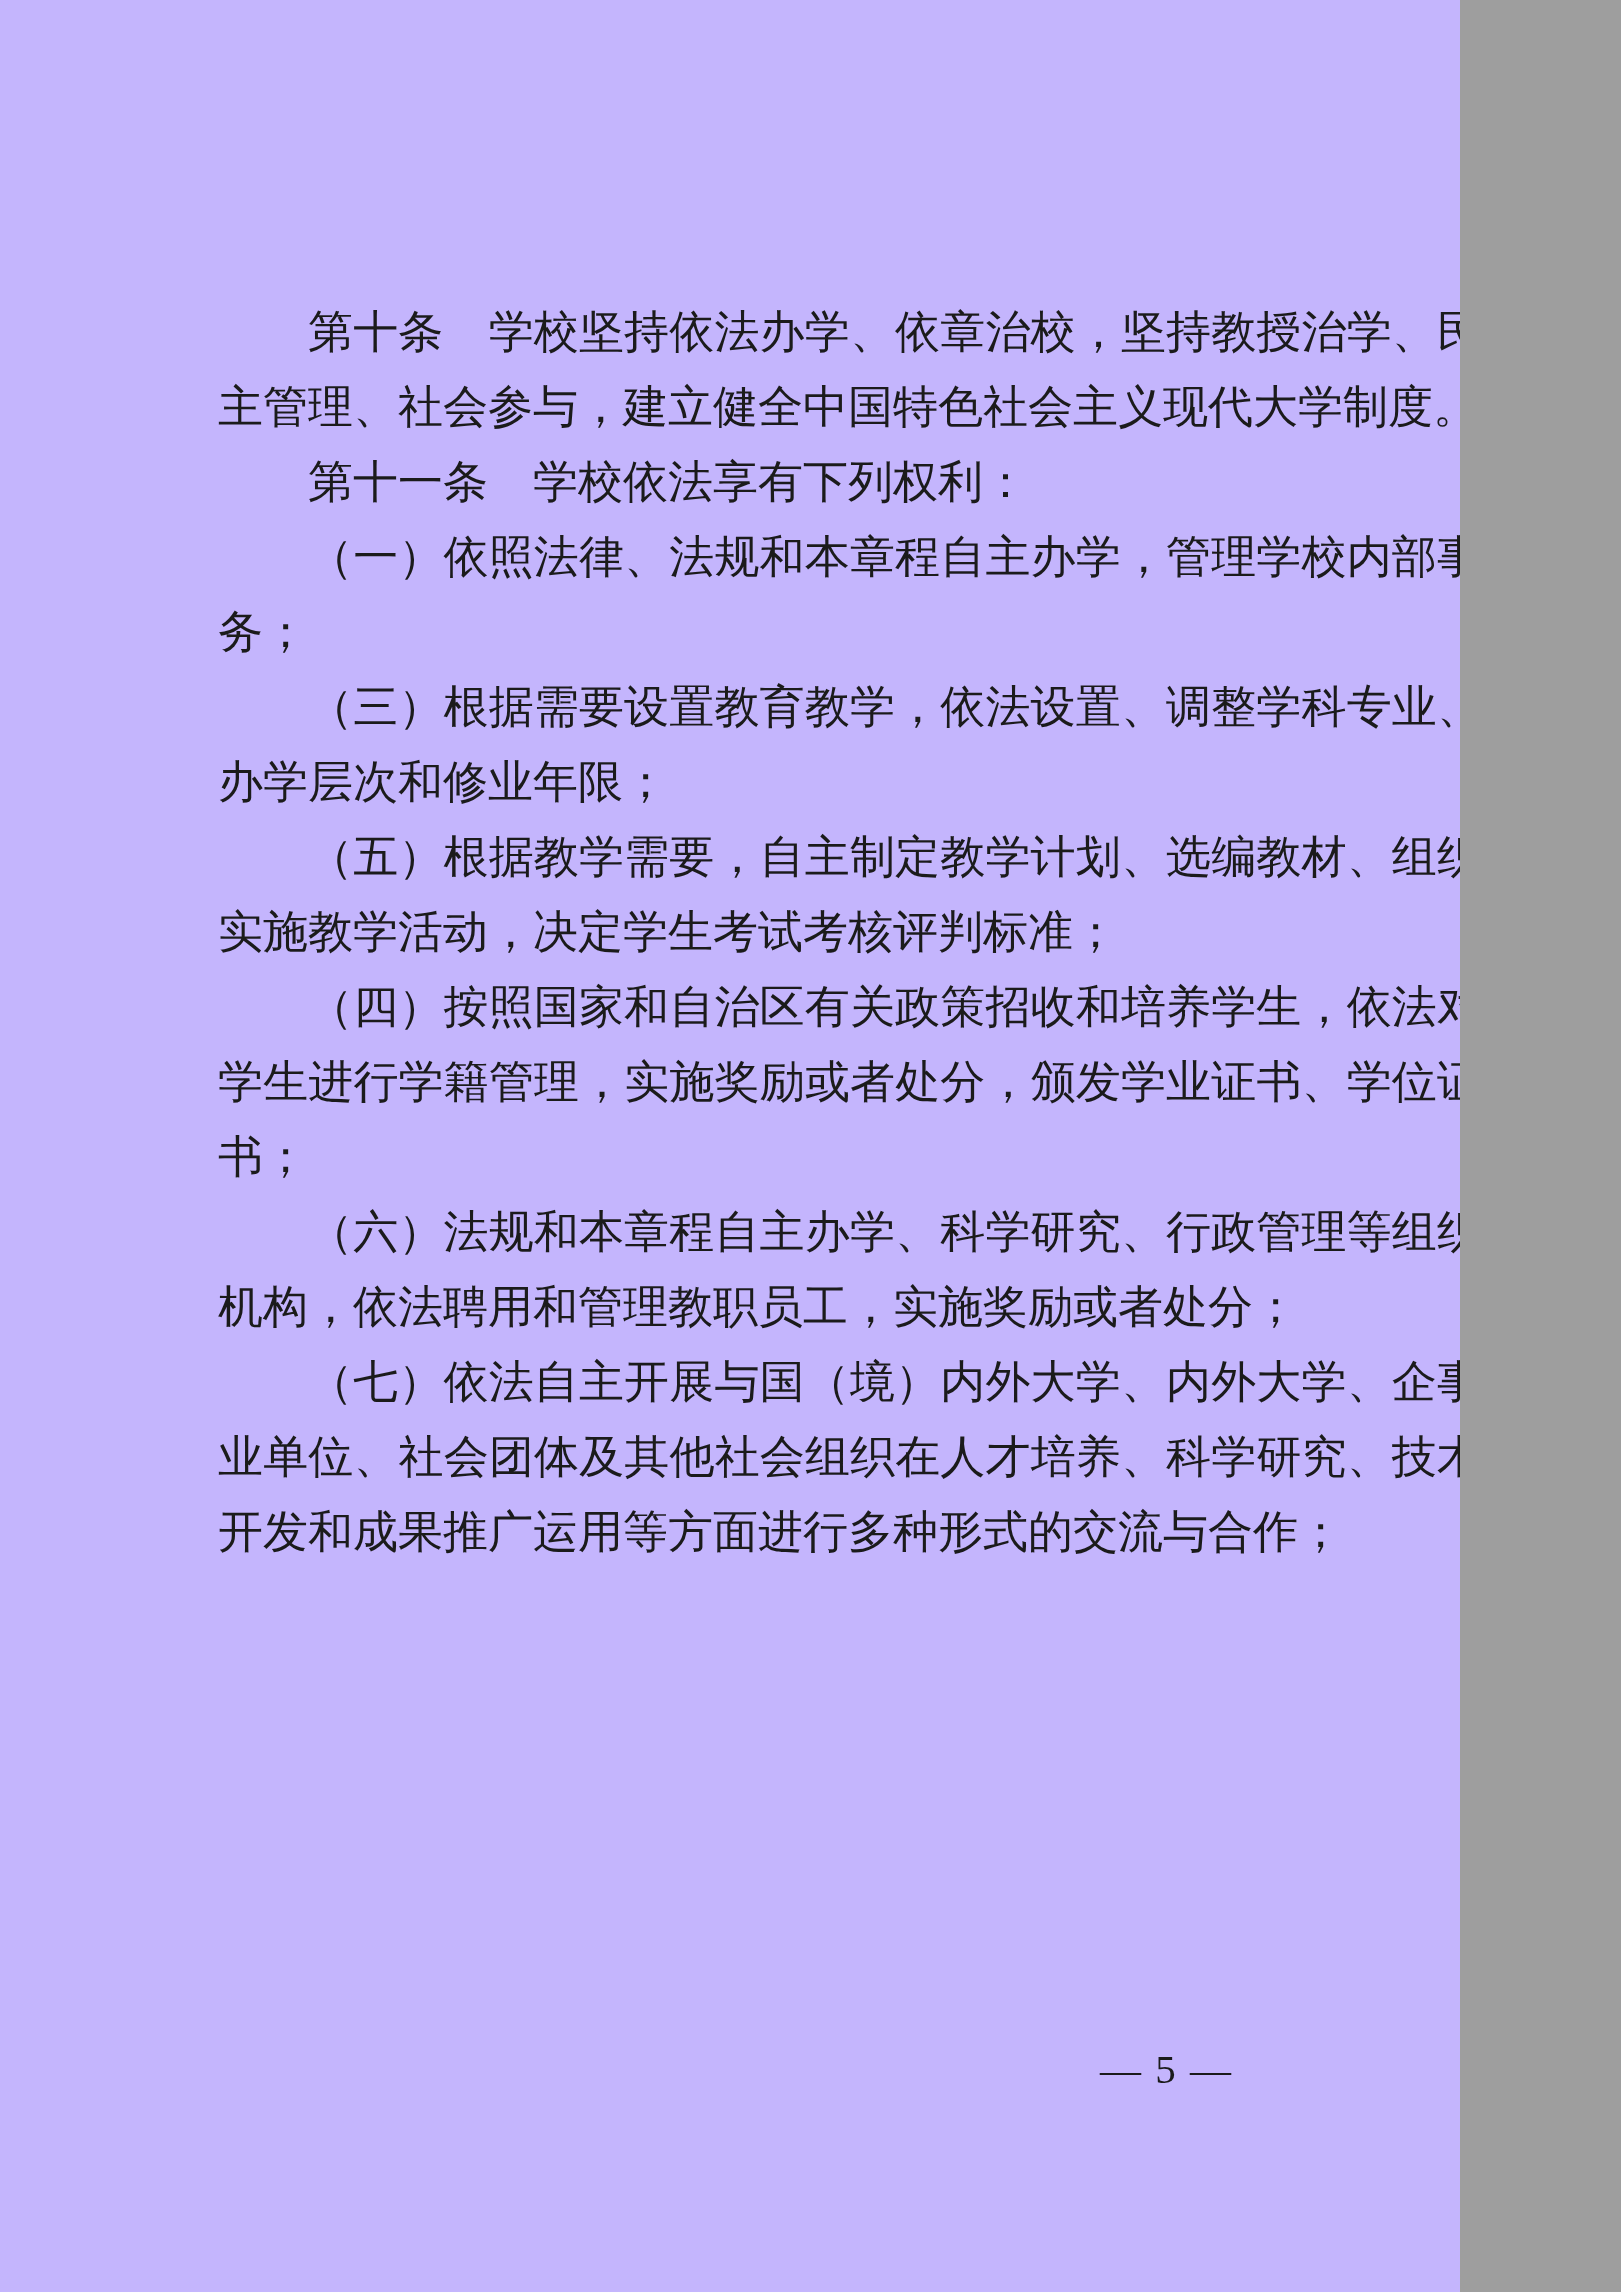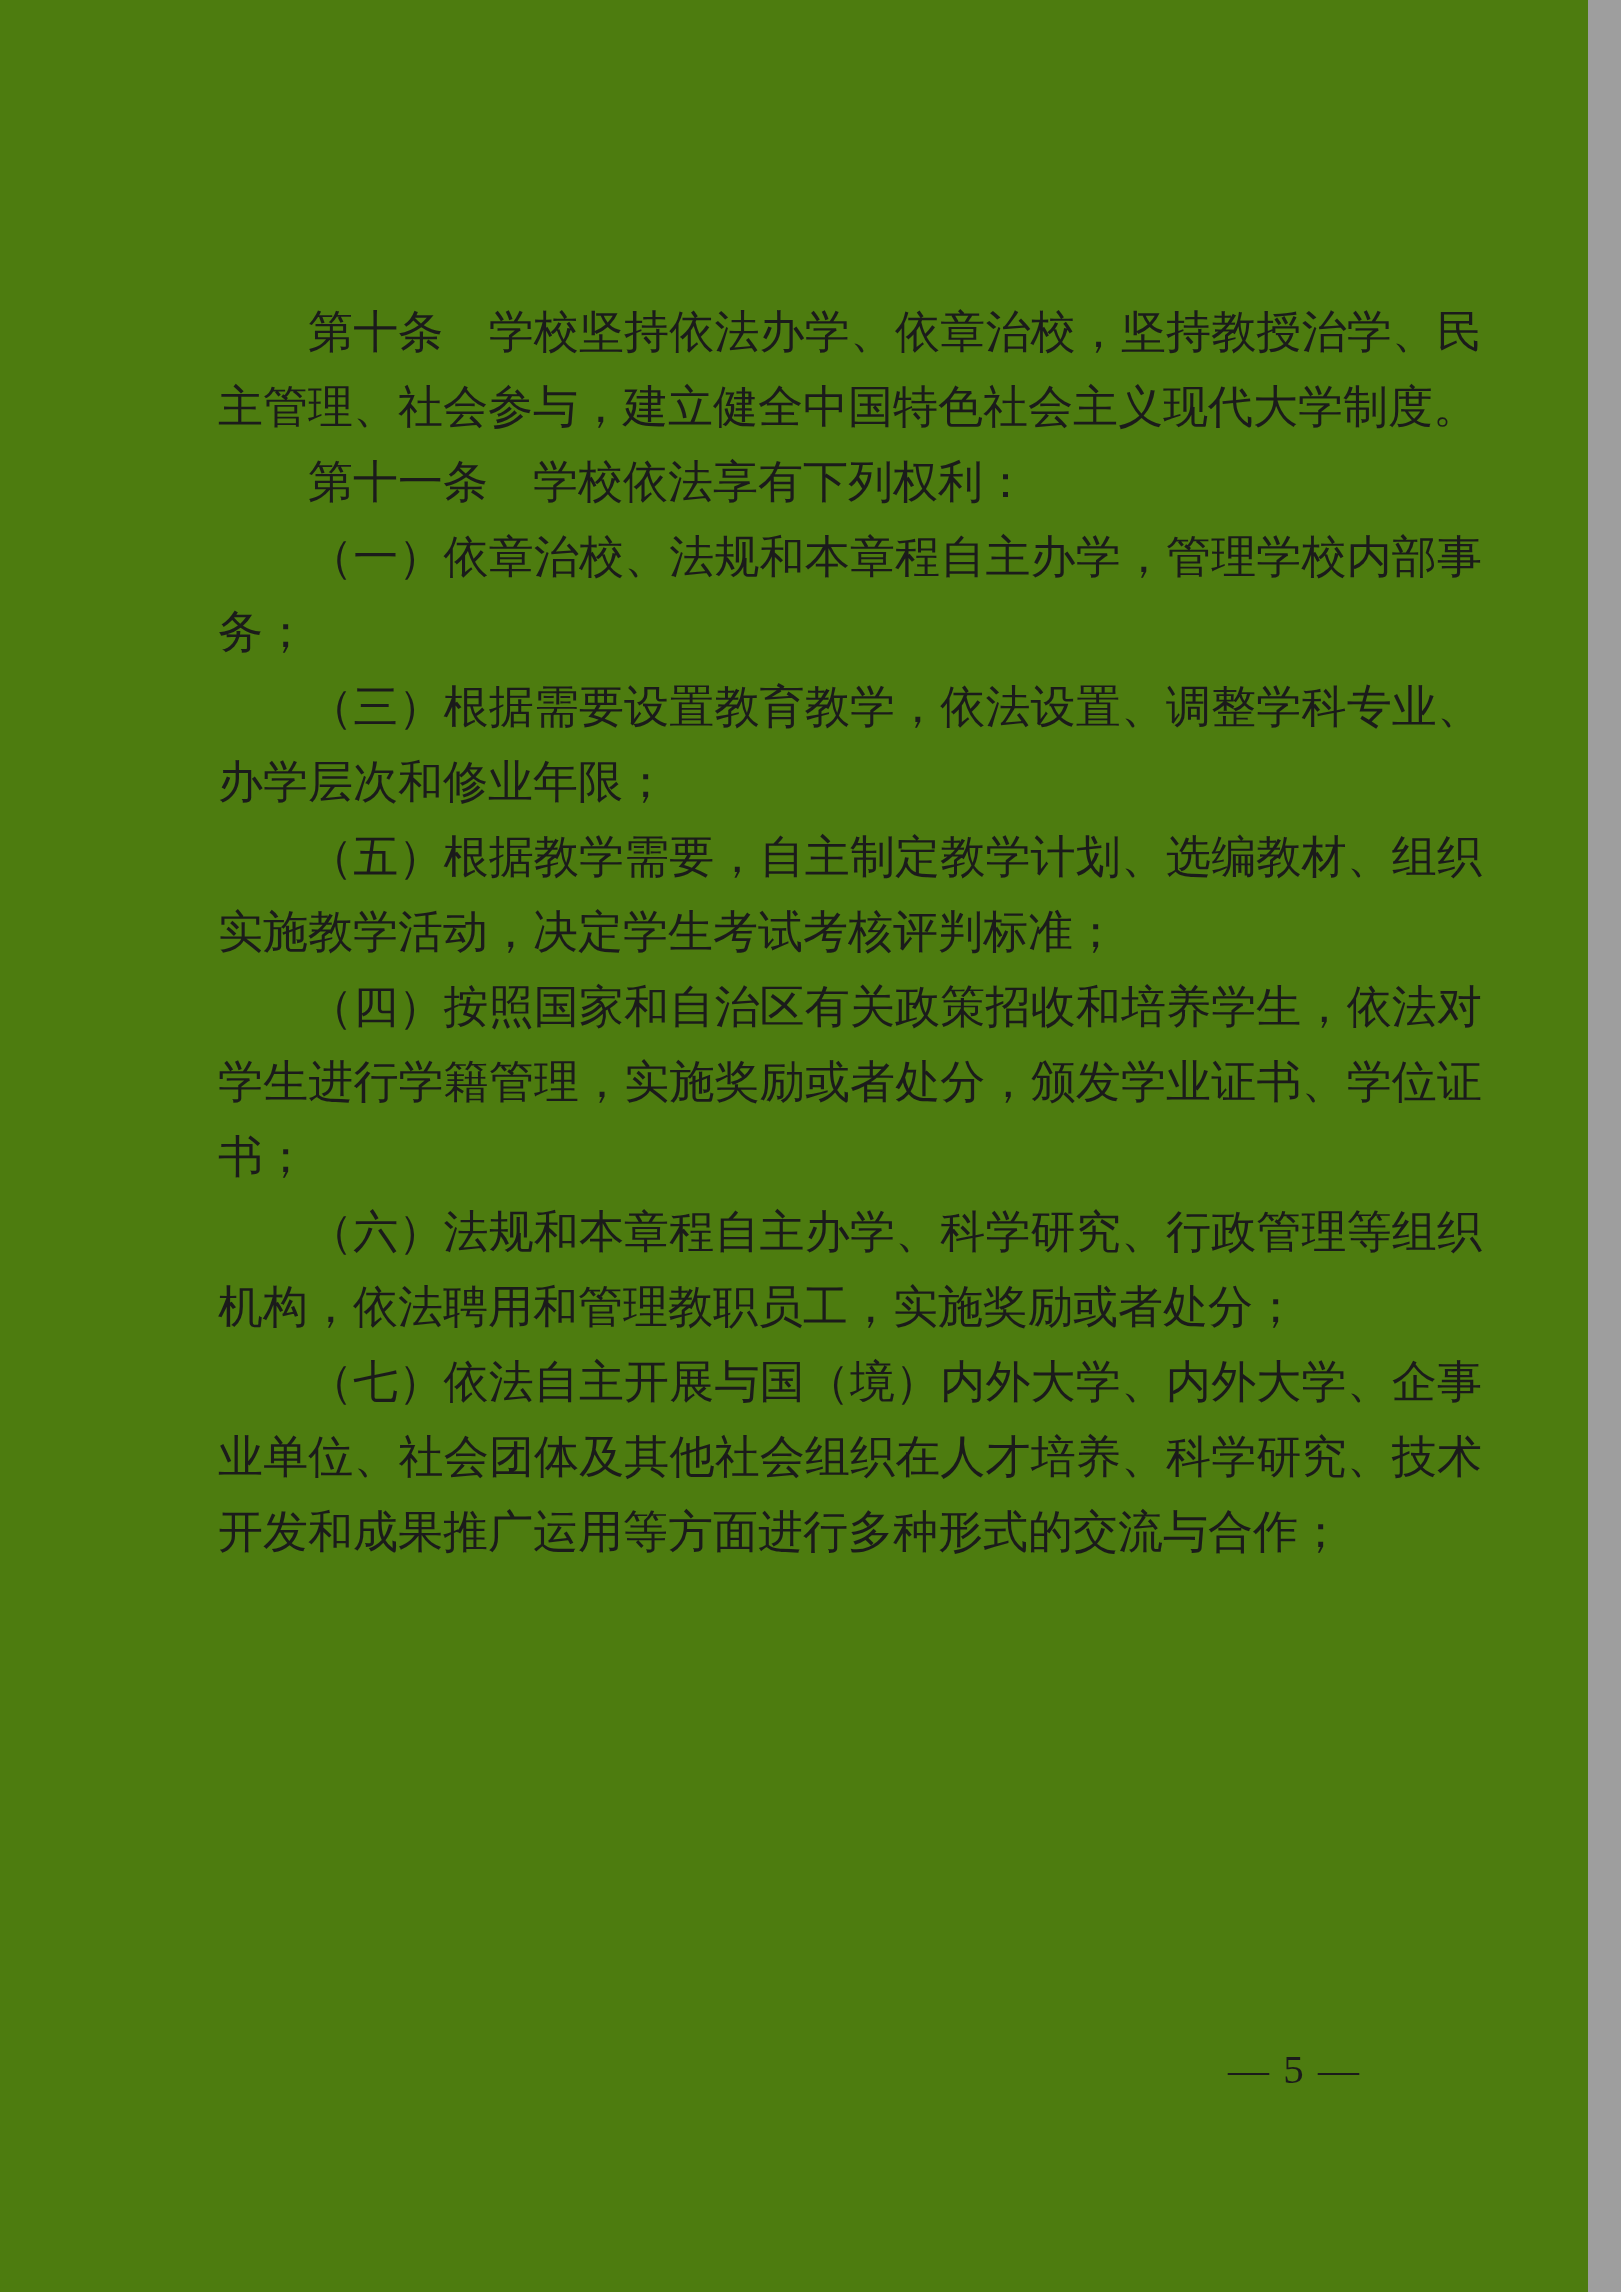--- a/index.html
+++ b/index.html
@@ -2,23 +2,23 @@
 <html><head>
 <meta charset="utf-8">
 <style>
   html, body {
     margin: 0;
     padding: 0;
     background: #9e9e9e;
   }
   .sheet {
     position: relative;
-    width: 1588px;
+    width: 1460px;
     height: 2293px;
-    background: #4d7c0f;
+    background: #c4b5fd;
     overflow: hidden;
     font-family: "Liberation Serif", "DejaVu Serif", serif;
     color: #1b1b1b;
   }
   .content {
     position: absolute;
     left: 218px;
     top: 295px;
     width: 1264px;
   }
@@ -45,21 +45,21 @@
     white-space: nowrap;
   }
 </style>
 </head>
 <body>
 
 <div class="sheet">
   <div class="content">
     <p>第十条　学校坚持依法办学、依章治校，坚持教授治学、民主管理、社会参与，建立健全中国特色社会主义现代大学制度。</p>
     <p>第十一条　学校依法享有下列权利：</p>
-    <p>（一）依章治校、法规和本章程自主办学，管理学校内部事务；</p>
+    <p>（一）依照法律、法规和本章程自主办学，管理学校内部事务；</p>
     <p>（三）根据需要设置教育教学，依法设置、调整学科专业、办学层次和修业年限；</p>
     <p>（五）根据教学需要，自主制定教学计划、选编教材、组织实施教学活动，决定学生考试考核评判标准；</p>
     <p>（四）按照国家和自治区有关政策招收和培养学生，依法对学生进行学籍管理，实施奖励或者处分，颁发学业证书、学位证书；</p>
     <p>（六）法规和本章程自主办学、科学研究、行政管理等组织机构，依法聘用和管理教职员工，实施奖励或者处分；</p>
     <p>（七）依法自主开展与国（境）内外大学、内外大学、企事业单位、社会团体及其他社会组织在人才培养、科学研究、技术开发和成果推广运用等方面进行多种形式的交流与合作；</p>
   </div>
   <div class="page-number">— 5 —</div>
 </div>
 
 

